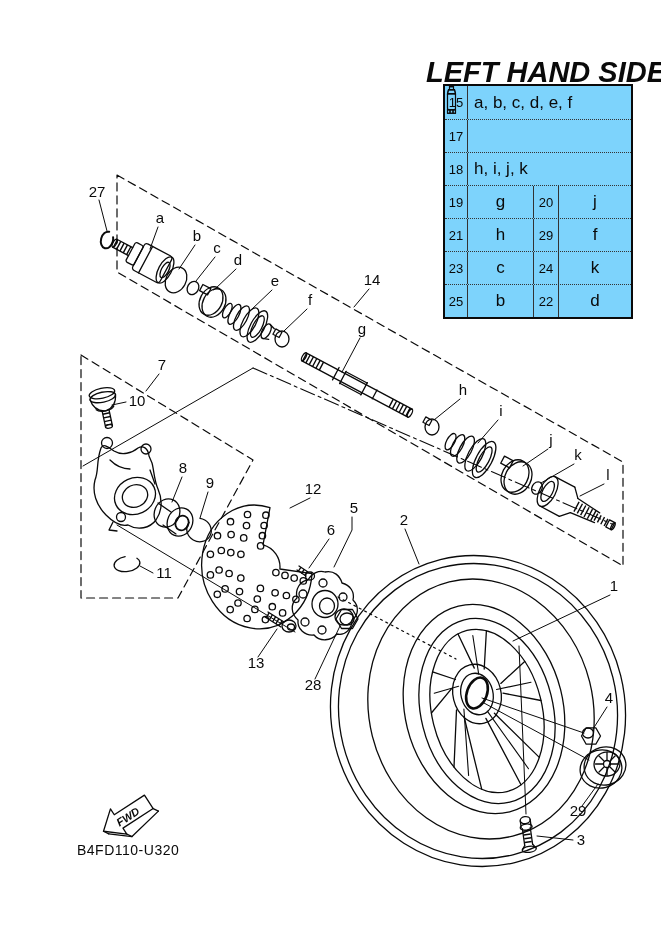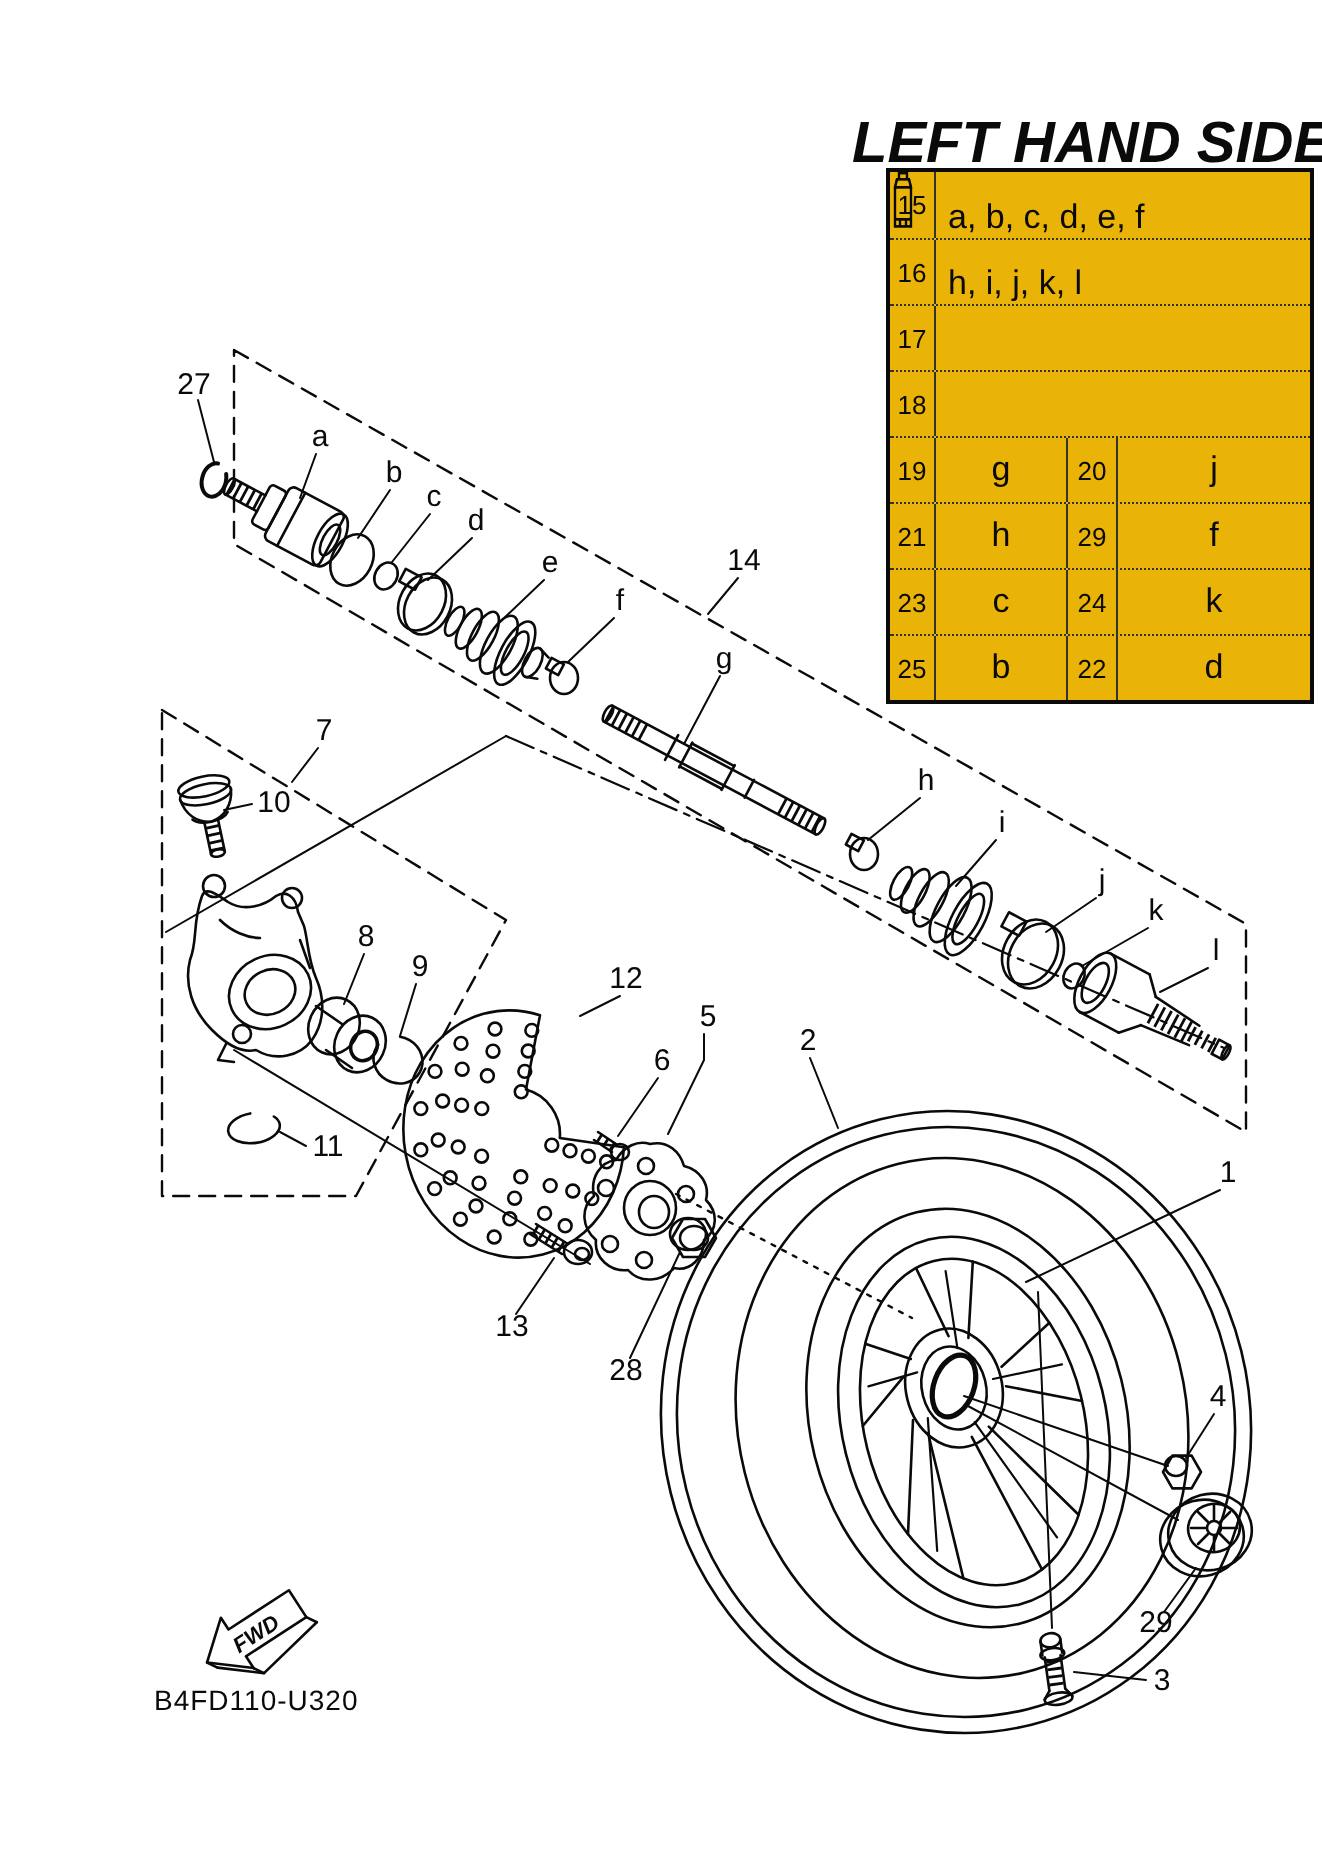--- a/index.html
+++ b/index.html
@@ -13,27 +13,27 @@
   .dot{stroke-dasharray:2 4;stroke-width:1.2;}
   .ld{stroke-width:1;}
   .comb{stroke-dasharray:1.4 2.4;stroke-linecap:butt;}
   text{font-family:"Liberation Sans",sans-serif;font-size:15px;fill:#0a0a0a;
        stroke:none;text-anchor:middle;}
   .code-text{font-size:14px;text-anchor:start;letter-spacing:.5px;}
   .fwd-text{font-size:11px;font-weight:bold;font-style:italic;}
   
   .diagram-title{position:absolute;left:426px;top:56px;width:200px;
     font-style:italic;font-weight:bold;font-size:29px;white-space:nowrap;letter-spacing:0;}
-  .parts-table{position:absolute;left:443px;top:84px;width:214px;
-    border:2px solid #0a0a0a;background:#eab308;box-sizing:border-box;}
+  .parts-table{position:absolute;left:443px;top:84px;width:190px;
+    border:2px solid #0a0a0a;background:#7dd3fc;box-sizing:border-box;}
   .prow{display:flex;height:33px;box-sizing:border-box;border-top:1px dotted #333;align-items:stretch;}
   .prow:first-child{border-top:none;}
   .cell{display:flex;align-items:center;justify-content:center;box-sizing:border-box;}
   .num{width:23px;border-right:1px solid #333;font-size:13px;flex:none;}
-  .letters{flex:1;justify-content:flex-start;padding-left:6px;font-size:17px;gap:7px;align-items:flex-end;}
+  .letters{flex:1;justify-content:flex-start;padding-left:6px;font-size:17px;gap:7px;}
   .letter1{width:66px;border-right:1px solid #333;font-size:17px;flex:none;}
   .num2{width:25px;border-right:1px solid #333;font-size:13px;flex:none;text-align:center;}
   .letter2{flex:1;font-size:17px;}
   .tube{flex:none;}
 </style>
 </head>
 <body>
 
 <div class="stage">
 
@@ -428,46 +428,43 @@
             <polygon points="3.5,3.6 9.5,3.6 10.5,7.6 2.5,7.6"></polygon>
             <rect x="2.5" y="7.6" width="8" height="16" rx="1"></rect>
             <rect x="2.5" y="23.6" width="8" height="3.6"></rect>
             <line x1="5" y1="23.6" x2="5" y2="27.2"></line>
               <line x1="8" y1="23.6" x2="8" y2="27.2"></line>
           </g>
         </svg>
       </div>
     </div>
 
-    <div class="prow">
-      <div class="cell num">16</div>
+
+    <div class="prow">
+      <div class="cell num">17</div>
+    </div>
+
+    <div class="prow">
+      <div class="cell num">18</div>
       <div class="cell letters">
-        <span>h, i, j, k, l</span>
+        <span>h, i, j, k</span>
         <svg class="tube" width="13" height="28" viewBox="0 0 13 28">
           <g fill="none" stroke="#0a0a0a" stroke-width="1.1">
             <rect x="4.5" y="0.6" width="4" height="3"></rect>
             <polygon points="3.5,3.6 9.5,3.6 10.5,7.6 2.5,7.6"></polygon>
             <rect x="2.5" y="7.6" width="8" height="16" rx="1"></rect>
             <rect x="2.5" y="23.6" width="8" height="3.6"></rect>
             <line x1="5" y1="23.6" x2="5" y2="27.2"></line>
               <line x1="8" y1="23.6" x2="8" y2="27.2"></line>
           </g>
         </svg>
       </div>
     </div>
 
     <div class="prow">
-      <div class="cell num">17</div>
-    </div>
-
-    <div class="prow">
-      <div class="cell num">18</div>
-    </div>
-
-    <div class="prow">
       <div class="cell num">19</div>
       <div class="cell letter1">g</div>
       <div class="cell num2">20</div>
       <div class="cell letter2">j</div>
     </div>
     <div class="prow">
       <div class="cell num">21</div>
       <div class="cell letter1">h</div>
       <div class="cell num2">29</div>
       <div class="cell letter2">f</div>

